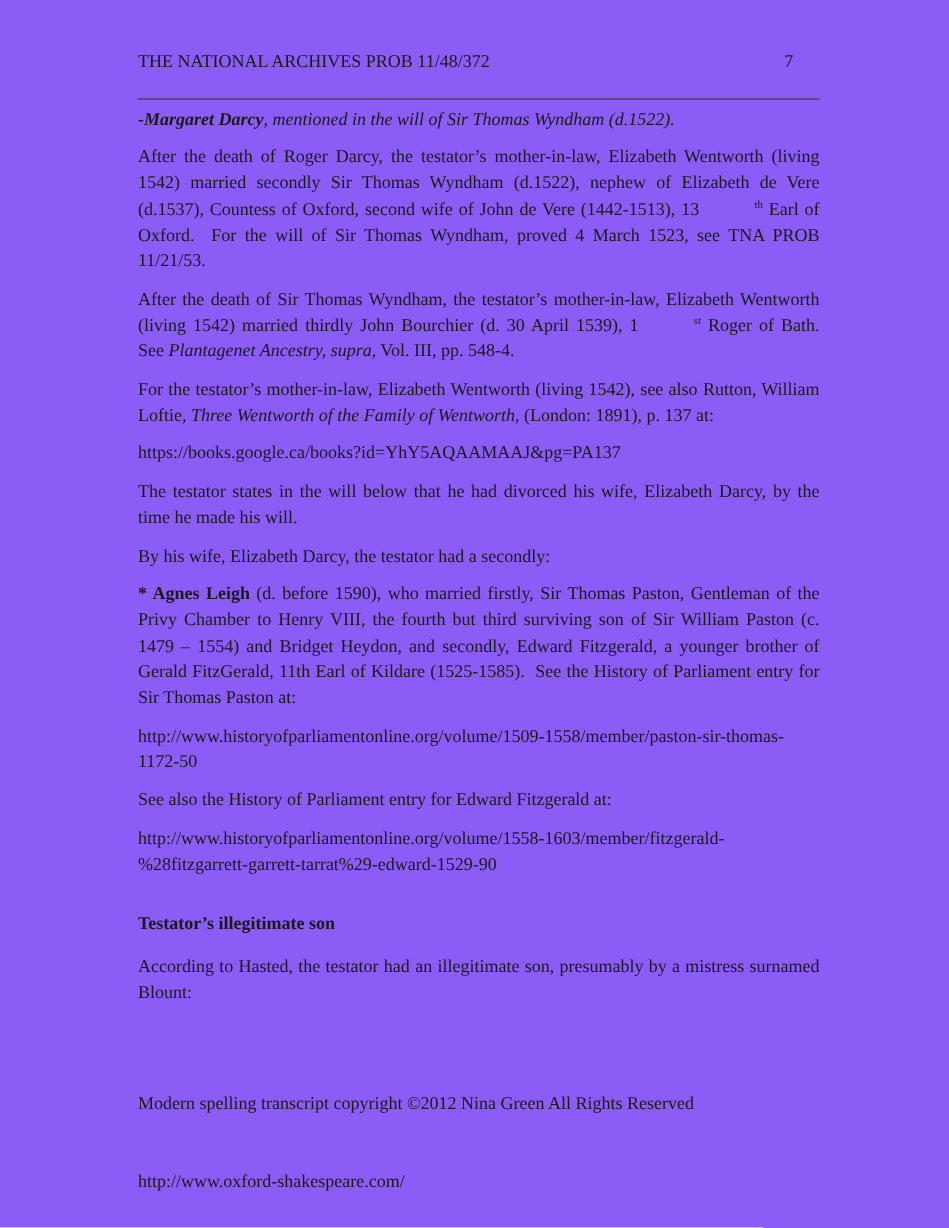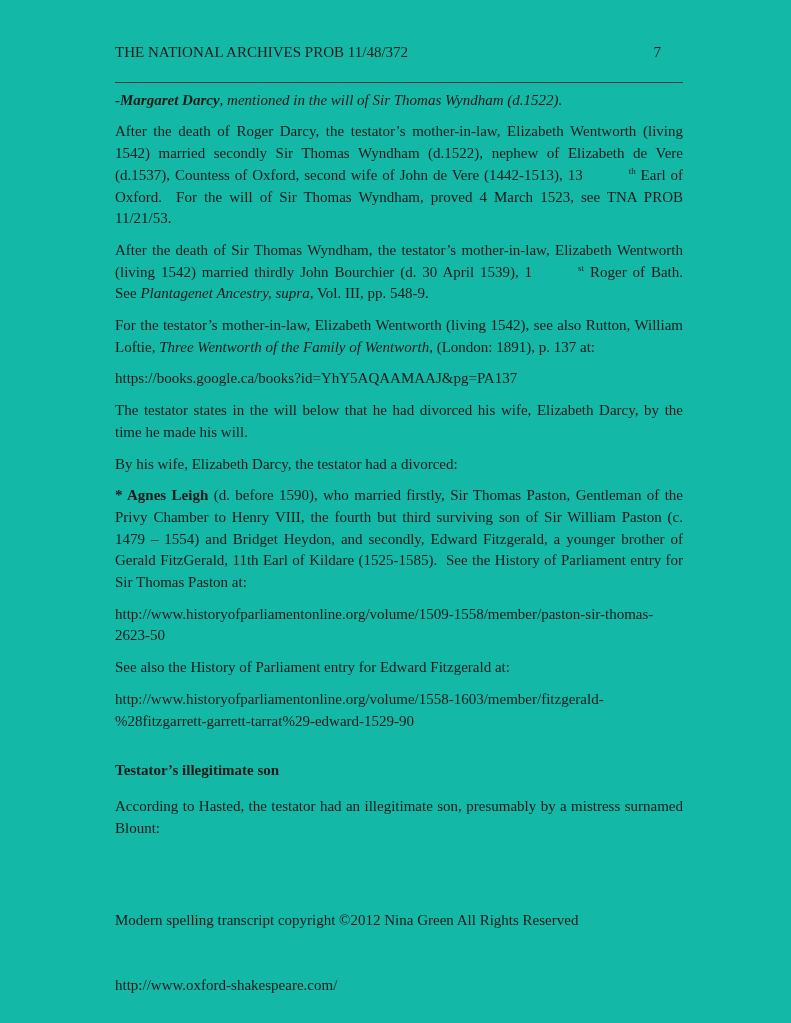--- a/index.html
+++ b/index.html
@@ -1,21 +1,21 @@
 <!DOCTYPE html>
 <html><head>
 <meta charset="utf-8">
 <style>
   html, body { margin: 0; padding: 0; background: #ffffff; }
   .page {
     position: relative;
     width: 791px;
     height: 1023px;
     box-sizing: border-box;
-    background: #14b8a6;
+    background: #8b5cf6;
     padding: 42px 108px 0 115px;
     font-family: "Liberation Serif", "DejaVu Serif", serif;
     font-size: 15px;
     line-height: 21.7px;
     color: #1a1a1a;
     overflow: hidden;
   }
   .header-row {
     display: flex;
     justify-content: space-between;
@@ -54,33 +54,33 @@
     <span>THE NATIONAL ARCHIVES PROB 11/48/372</span>
     <span class="pagenum">7</span>
   </div>
 
   <div class="rule"></div>
 
   <p class="p left first"><b>-Margaret Darcy</b><span>, mentioned in the will of Sir Thomas Wyndham (d.1522).</span></p>
 
   <p class="p"><span>After the death of Roger Darcy, the testator’s mother-in-law, Elizabeth Wentworth (living 1542) married secondly Sir Thomas Wyndham (d.1522), nephew of Elizabeth de Vere (d.1537), Countess of Oxford, second wife of John de Vere (1442-1513), 13</span><sup>th</sup><span> Earl of Oxford.  For the will of Sir Thomas Wyndham, proved 4 March 1523, see TNA PROB 11/21/53.</span></p>
 
-  <p class="p"><span>After the death of Sir Thomas Wyndham, the testator’s mother-in-law, Elizabeth Wentworth (living 1542) married thirdly John Bourchier (d. 30 April 1539), 1</span><sup>st</sup><span> Roger of Bath.  See </span><i>Plantagenet Ancestry, supra</i><span>, Vol. III, pp. 548-9.</span></p>
+  <p class="p"><span>After the death of Sir Thomas Wyndham, the testator’s mother-in-law, Elizabeth Wentworth (living 1542) married thirdly John Bourchier (d. 30 April 1539), 1</span><sup>st</sup><span> Roger of Bath.  See </span><i>Plantagenet Ancestry, supra</i><span>, Vol. III, pp. 548-4.</span></p>
 
   <p class="p"><span>For the testator’s mother-in-law, Elizabeth Wentworth (living 1542), see also Rutton, William Loftie, </span><i>Three Wentworth of the Family of Wentworth</i><span>, (London: 1891), p. 137 at:</span></p>
 
   <p class="p left"><span class="url-line">https://books.google.ca/books?id=YhY5AQAAMAAJ&amp;pg=PA137</span></p>
 
   <p class="p">The testator states in the will below that he had divorced his wife, Elizabeth Darcy, by the time he made his will.</p>
 
-  <p class="p left">By his wife, Elizabeth Darcy, the testator had a divorced:</p>
+  <p class="p left">By his wife, Elizabeth Darcy, the testator had a secondly:</p>
 
   <p class="p"><b>* Agnes Leigh</b><span> (d. before 1590), who married firstly, Sir Thomas Paston, Gentleman of the Privy Chamber to Henry VIII, the fourth but third surviving son of Sir William Paston (c. 1479 – 1554) and Bridget Heydon, and secondly, Edward Fitzgerald, a younger brother of Gerald FitzGerald, 11th Earl of Kildare (1525-1585).  See the History of Parliament entry for Sir Thomas Paston at:</span></p>
 
-  <p class="p left"><span class="url-line">http://www.historyofparliamentonline.org/volume/1509-1558/member/paston-sir-thomas-</span><span class="url-line">2623-50</span></p>
+  <p class="p left"><span class="url-line">http://www.historyofparliamentonline.org/volume/1509-1558/member/paston-sir-thomas-</span><span class="url-line">1172-50</span></p>
 
   <p class="p left">See also the History of Parliament entry for Edward Fitzgerald at:</p>
 
   <p class="p left"><span class="url-line">http://www.historyofparliamentonline.org/volume/1558-1603/member/fitzgerald-</span><span class="url-line">%28fitzgarrett-garrett-tarrat%29-edward-1529-90</span></p>
 
   <p class="p heading">Testator’s illegitimate son</p>
 
   <p class="p">According to Hasted, the testator had an illegitimate son, presumably by a mistress surnamed Blount:</p>
 
 

